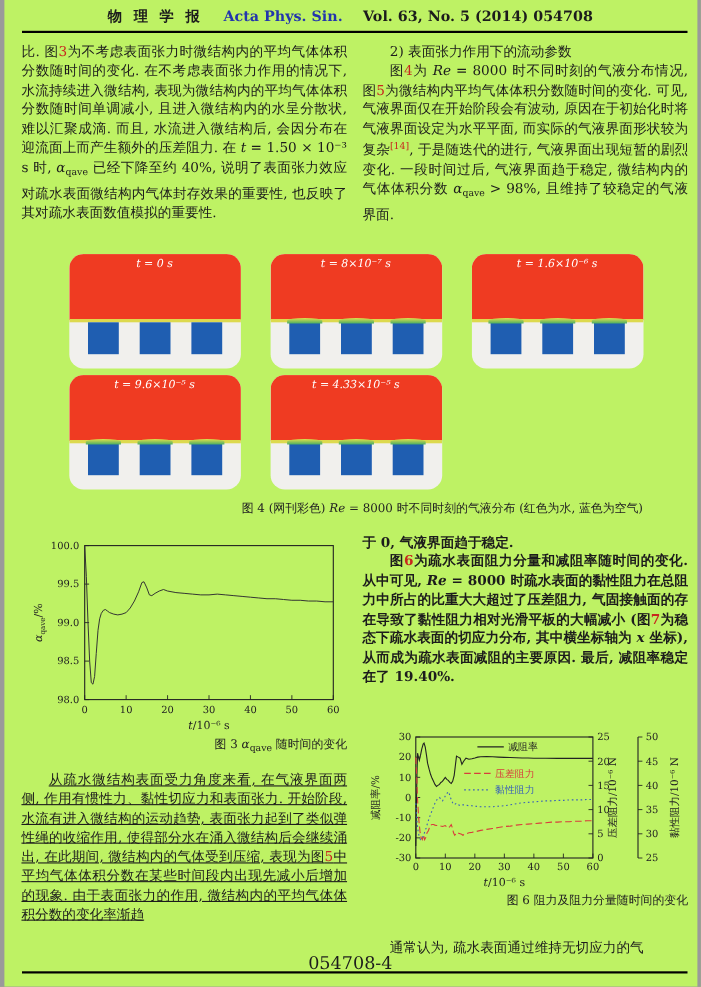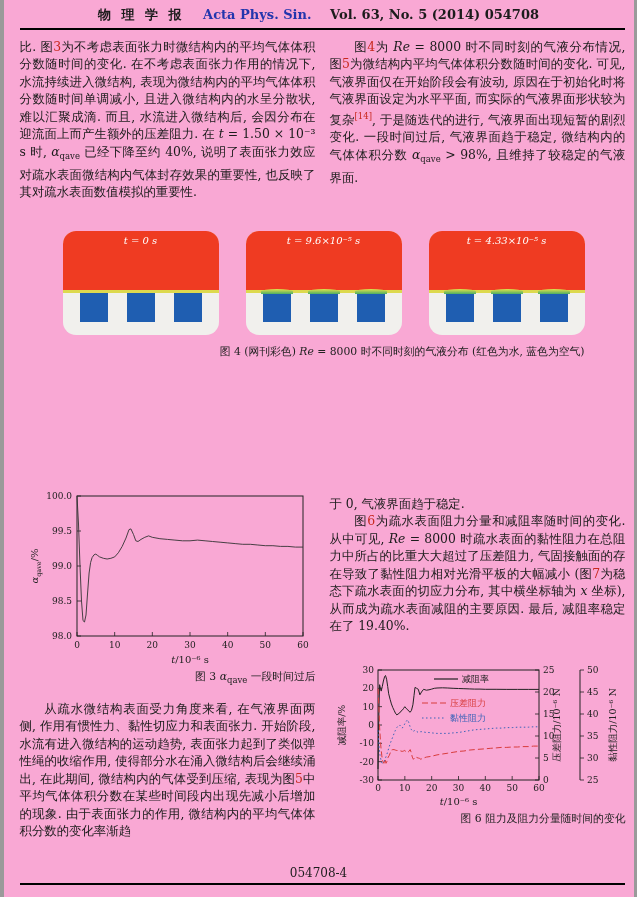--- a/index.html
+++ b/index.html
@@ -1,16 +1,16 @@
 <!DOCTYPE html>
 <html><head>
 <meta charset="utf-8">
 <style>
   html,body{margin:0;padding:0;background:#9a9a9a;}
-  .page{position:relative;width:630px;height:897px;margin:0 auto;background:#f9a8d4;
+  .page{position:relative;width:630px;height:897px;margin:0 auto;background:#bef264;
         font-family:"DejaVu Serif","Liberation Serif",serif;color:#1c1c1c;overflow:hidden;}
   .header{position:absolute;top:6px;left:0;width:100%;text-align:center;
           font-size:13px;font-weight:bold;white-space:nowrap;}
   .header .cn{letter-spacing:3px;margin-right:14px;}
   .header .en{color:#2335ad;margin-right:14px;}
   .hr-top{position:absolute;top:28px;left:16px;width:605px;height:2px;background:#000;}
   .hr-bottom{position:absolute;top:883px;left:16px;width:605px;height:2px;background:#000;}
   .para{position:absolute;width:296px;font-size:12.4px;line-height:17.45px;text-align:justify;}
   .p-inner{margin:0;}
   .ind{text-indent:2em;}
@@ -27,49 +27,78 @@
   .sq{position:absolute;top:62px;width:28px;height:29px;background:#1f5eb1;z-index:2;}
   .sqcap{position:absolute;top:-4px;left:-2px;width:32px;height:5px;
          background:linear-gradient(to bottom,#e3e24b,#4fae62);border-radius:50% 50% 0 0;}
   .figcap{margin-top:10px;text-align:right;font-size:10.8px;color:#222;}
   
   .figblock{position:absolute;}
   .fig5{top:484px;left:16px;width:296px;}
   .fig6{top:662px;left:330px;width:292px;}
   .figblock svg{display:block;}
   .figblock .figcap{margin-top:2px;}
-  .footer-num{position:absolute;top:866px;left:0;width:100%;text-align:center;font-size:12px;}
+  .footer-num{position:absolute;top:866px;left:0;width:100%;text-align:center;font-size:16px;}
 </style>
 </head>
 <body>
 
 <div class="page">
 
   <div class="header">
     <span class="cn">物 理 学 报</span>
     <span class="en">Acta Phys. Sin.</span>
     <span class="issue">Vol. 63, No. 5 (2014)  054708</span>
   </div>
   <div class="hr-top"></div>
 
   <div class="para" style="top:38px;left:16px;"><span>比. 图</span><span style="color: rgb(200, 40, 30);">3</span><span>为不考虑表面张力时微结构内的平均气体体积分数随时间的变化. 在不考虑表面张力作用的情况下, 水流持续进入微结构, 表现为微结构内的平均气体体积分数随时间单调减小, 且进入微结构内的水呈分散状, 难以汇聚成滴. 而且, 水流进入微结构后, 会因分布在迎流面上而产生额外的压差阻力. 在 </span><span style="font-style: italic;">t</span><span> = 1.50 × 10⁻³ s 时, </span><span style="font-style: italic;">α</span><sub>qave</sub><span> 已经下降至约 40%, 说明了表面张力效应对疏水表面微结构内气体封存效果的重要性, 也反映了其对疏水表面数值模拟的重要性.</span></div>
 
   <div class="para" style="top:38px;left:326px;">
+    <div class="p-inner ind"><span>2) 表面张力作用下的流动参数</span></div>
     <div class="p-inner ind"><span>图</span><span style="color: rgb(200, 40, 30);">4</span><span>为 </span><span style="font-style: italic;">Re</span><span> = 8000 时不同时刻的气液分布情况, 图</span><span style="color: rgb(200, 40, 30);">5</span><span>为微结构内平均气体体积分数随时间的变化. 可见, 气液界面仅在开始阶段会有波动, 原因在于初始化时将气液界面设定为水平平面, 而实际的气液界面形状较为复杂</span><sup style="color: rgb(200, 40, 30);">[14]</sup><span>, 于是随迭代的进行, 气液界面出现短暂的剧烈变化. 一段时间过后, 气液界面趋于稳定, 微结构内的气体体积分数 </span><span style="font-style: italic;">α</span><sub>qave</sub><span> &gt; 98%, 且维持了较稳定的气液界面.</span></div>
   </div>
 
   <div class="fig4">
     <div class="fig4-grid">
         <div class="panel">
           <div class="water"></div>
           <div class="iface"></div>
           <div class="plabel">t = 0 s</div>
           <div class="sq" style="left: 17px;"></div>
           <div class="sq" style="left: 64px;"></div>
           <div class="sq" style="left: 111px;"></div>
+        </div>
+        <div class="panel">
+          <div class="water"></div>
+          <div class="iface"></div>
+          <div class="plabel">t = 8×10⁻⁷ s</div>
+          <div class="sq" style="left: 17px;">
+            <div class="sqcap"></div>
+          </div>
+          <div class="sq" style="left: 64px;">
+            <div class="sqcap"></div>
+          </div>
+          <div class="sq" style="left: 111px;">
+            <div class="sqcap"></div>
+          </div>
+        </div>
+        <div class="panel">
+          <div class="water"></div>
+          <div class="iface"></div>
+          <div class="plabel">t = 1.6×10⁻⁶ s</div>
+          <div class="sq" style="left: 17px;">
+            <div class="sqcap"></div>
+          </div>
+          <div class="sq" style="left: 64px;">
+            <div class="sqcap"></div>
+          </div>
+          <div class="sq" style="left: 111px;">
+            <div class="sqcap"></div>
+          </div>
         </div>
         <div class="panel">
           <div class="water"></div>
           <div class="iface"></div>
           <div class="plabel">t = 9.6×10⁻⁵ s</div>
           <div class="sq" style="left: 17px;">
             <div class="sqcap"></div>
           </div>
           <div class="sq" style="left: 64px;">
             <div class="sqcap"></div>
@@ -120,28 +149,28 @@
         <line x1="57" y1="82" x2="61" y2="82" stroke="#222" stroke-width="0.8"></line>
         <text x="52" y="85" font-size="9" fill="#222" text-anchor="end" font-family="inherit"><tspan>99.0</tspan></text>
         <line x1="57" y1="47" x2="61" y2="47" stroke="#222" stroke-width="0.8"></line>
         <text x="52" y="50" font-size="9" fill="#222" text-anchor="end" font-family="inherit"><tspan>99.5</tspan></text>
         <line x1="57" y1="12" x2="61" y2="12" stroke="#222" stroke-width="0.8"></line>
         <text x="52" y="15" font-size="9" fill="#222" text-anchor="end" font-family="inherit"><tspan>100.0</tspan></text>
         <text x="170" y="179" font-size="10" fill="#222" text-anchor="middle" font-family="inherit"><tspan font-style="italic">t</tspan><tspan>/10⁻⁶ s</tspan></text>
         <text x="18" y="82" font-size="10" fill="#222" text-anchor="middle" font-family="inherit" transform="rotate(-90 18 82)"><tspan font-style="italic">α</tspan><tspan font-size="6.5" dy="2.5">qave</tspan><tspan dy="-2.5">/%</tspan></text>
         <polyline points="57.0,12.0 58.5,40.0 60.0,82.0 61.5,117.0 63.0,136.6 64.5,138.0 66.0,131.0 67.5,110.0 69.1,89.0 70.6,78.5 72.1,73.6 74.0,70.8 75.8,70.1 77.7,71.5 79.6,72.9 83.4,74.3 87.1,75.0 90.9,74.3 94.7,72.9 98.4,68.7 102.2,62.4 106.0,54.0 109.0,45.6 110.9,44.9 113.5,50.5 115.8,56.8 118.0,57.5 121.0,55.4 124.8,53.3 128.6,51.9 132.3,53.3 139.9,54.7 147.4,55.4 154.9,56.1 162.5,56.8 170.0,56.8 177.5,56.1 185.1,56.8 192.6,57.5 200.1,58.2 207.7,58.9 215.2,59.6 222.7,60.3 230.3,60.3 237.8,61.0 245.3,61.7 252.9,61.7 260.4,62.4 267.9,62.4 275.5,63.1 283.0,63.1" fill="none" stroke="#333333" stroke-width="0.9"></polyline>
       </svg>
-    <div class="figcap"><span>图 3   </span><span style="font-style: italic;">α</span><sub>qave</sub><span> 一段时间过后</span></div>
-  </div>
-
-  <div class="para" style="top:700px;left:16px;">
+    <div class="figcap"><span>图 3   </span><span style="font-style: italic;">α</span><sub>qave</sub><span> 随时间的变化</span></div>
+  </div>
+
+  <div class="para" style="top:700px;left:16px;text-decoration:underline;">
     <div class="p-inner ind"><span>从疏水微结构表面受力角度来看, 在气液界面两侧, 作用有惯性力、黏性切应力和表面张力. 开始阶段, 水流有进入微结构的运动趋势, 表面张力起到了类似弹性绳的收缩作用, 使得部分水在涌入微结构后会继续涌出, 在此期间, 微结构内的气体受到压缩, 表现为图</span><span style="color: rgb(200, 40, 30);">5</span><span>中平均气体体积分数在某些时间段内出现先减小后增加的现象. 由于表面张力的作用, 微结构内的平均气体体积分数的变化率渐趋</span></div>
   </div>
 
-  <div class="para" style="top:495px;left:326px;">
+  <div class="para" style="top:484px;left:326px;font-weight:bold;">
     <div class="p-inner"><span>于 0, 气液界面趋于稳定.</span></div>
     <div class="p-inner ind"><span>图</span><span style="color: rgb(200, 40, 30);">6</span><span>为疏水表面阻力分量和减阻率随时间的变化. 从中可见, </span><span style="font-style: italic;">Re</span><span> = 8000 时疏水表面的黏性阻力在总阻力中所占的比重大大超过了压差阻力, 气固接触面的存在导致了黏性阻力相对光滑平板的大幅减小 (图</span><span style="color: rgb(200, 40, 30);">7</span><span>为稳态下疏水表面的切应力分布, 其中横坐标轴为 </span><span style="font-style: italic;">x</span><span> 坐标), 从而成为疏水表面减阻的主要原因. 最后, 减阻率稳定在了 19.40%.</span></div>
   </div>
 
   <div class="figblock fig6">
     <svg id="fig6-svg" width="292" height="148" viewBox="0 0 292 148">
         <rect x="44" y="8" width="161" height="110" fill="none" stroke="#222" stroke-width="1"></rect>
         <line x1="44" y1="118" x2="44" y2="114" stroke="#222" stroke-width="0.8"></line>
         <text x="44" y="129" font-size="9" fill="#222" text-anchor="middle" font-family="inherit"><tspan>0</tspan></text>
         <line x1="70.83333333333333" y1="118" x2="70.83333333333333" y2="114" stroke="#222" stroke-width="0.8"></line>
@@ -205,17 +234,20 @@
         <text x="116" y="44" font-size="9" fill="#d83c3c" text-anchor="start" font-family="inherit"><tspan>压差阻力</tspan></text>
         <polyline points="88.0,56.0 112.0,56.0" fill="none" stroke="#3a62b8" stroke-width="1.2" stroke-dasharray="1.5,2.5"></polyline>
         <text x="116" y="59" font-size="9" fill="#3a62b8" text-anchor="start" font-family="inherit"><tspan>黏性阻力</tspan></text>
         <polyline points="44.0,107.0 44.5,72.2 45.1,41.0 45.6,22.7 46.4,26.3 47.2,29.1 48.3,24.5 49.4,19.0 50.7,14.4 51.5,13.5 52.6,17.2 53.7,24.5 54.7,31.8 56.1,37.3 57.4,41.9 58.8,45.6 60.1,48.3 61.4,51.1 62.8,52.9 64.1,52.0 65.5,51.1 66.8,49.3 68.2,48.3 69.5,46.5 70.8,44.7 72.2,46.5 73.5,47.4 74.9,49.3 76.2,50.2 77.5,48.3 78.9,42.8 80.0,33.7 81.0,25.4 82.6,26.3 84.3,27.3 85.9,32.8 87.5,30.0 89.6,27.3 92.3,28.2 95.0,27.8 97.7,27.1 100.3,26.3 103.0,26.0 108.4,25.8 113.8,26.0 119.1,26.3 124.5,26.5 129.9,26.7 135.2,26.9 140.6,27.1 146.0,27.1 151.3,27.3 162.1,27.3 172.8,27.4 183.5,27.4 194.3,27.4 205.0,27.4" fill="none" stroke="#222222" stroke-width="1"></polyline>
         <polyline points="44.0,26.5 44.8,43.2 45.6,65.2 46.7,82.8 47.8,93.8 48.8,99.5 49.9,101.3 51.0,96.9 52.0,101.3 53.1,99.1 54.2,95.1 55.3,93.4 56.3,90.7 57.4,88.1 58.8,87.6 60.1,87.6 61.4,88.1 62.8,88.5 65.5,88.5 66.8,89.0 68.2,89.4 69.5,89.0 70.8,88.5 72.2,89.8 73.5,90.7 74.9,89.4 76.2,87.6 77.3,90.7 78.3,95.1 79.4,97.3 80.5,96.0 81.6,94.7 82.9,95.6 84.3,96.0 85.6,96.4 86.9,97.3 88.3,96.4 89.6,96.0 92.3,95.1 95.0,94.7 97.7,94.2 103.0,92.9 108.4,92.0 113.8,91.2 119.1,90.3 124.5,89.4 129.9,89.0 135.2,88.1 140.6,87.6 146.0,87.2 151.3,86.8 156.7,86.3 162.1,85.9 167.4,85.4 172.8,85.4 178.2,85.0 183.5,85.0 188.9,84.6 194.3,84.6 199.6,84.1 205.0,84.1" fill="none" stroke="#d83c3c" stroke-width="1" stroke-dasharray="6,3"></polyline>
         <polyline points="44.0,68.3 45.1,85.0 46.1,93.8 47.2,99.1 48.3,101.3 49.4,100.4 50.7,98.2 52.0,94.7 53.4,90.7 54.7,86.3 56.1,81.9 57.4,78.4 58.8,74.9 60.1,71.4 61.4,68.3 62.8,65.6 64.1,63.9 65.5,63.0 66.8,64.3 68.2,66.1 69.5,64.3 70.8,61.7 72.2,59.5 73.5,57.7 74.9,60.8 76.2,65.2 77.5,67.8 78.9,69.6 80.2,68.7 81.6,68.3 82.9,69.6 84.3,70.5 86.9,69.6 89.6,70.0 92.3,70.5 95.0,70.5 97.7,70.9 103.0,71.4 108.4,71.4 113.8,71.4 119.1,70.9 124.5,70.5 129.9,69.6 135.2,68.7 140.6,67.8 146.0,67.4 151.3,67.0 156.7,66.5 162.1,66.1 167.4,66.1 172.8,65.6 178.2,65.6 183.5,65.2 188.9,65.2 194.3,65.2 199.6,64.8 205.0,64.8" fill="none" stroke="#3a62b8" stroke-width="1" stroke-dasharray="1.5,2.5"></polyline>
       </svg>
     <div class="figcap"><span>图 6   阻力及阻力分量随时间的变化</span></div>
   </div>
 
+  <div class="para" style="top:852px;left:326px;">
+    <div class="p-inner ind"><span>通常认为, 疏水表面通过维持无切应力的气</span></div>
+  </div>
 
   <div class="footer-num">054708-4</div>
   <div class="hr-bottom"></div>
 
 </div>
 
 </body></html>

